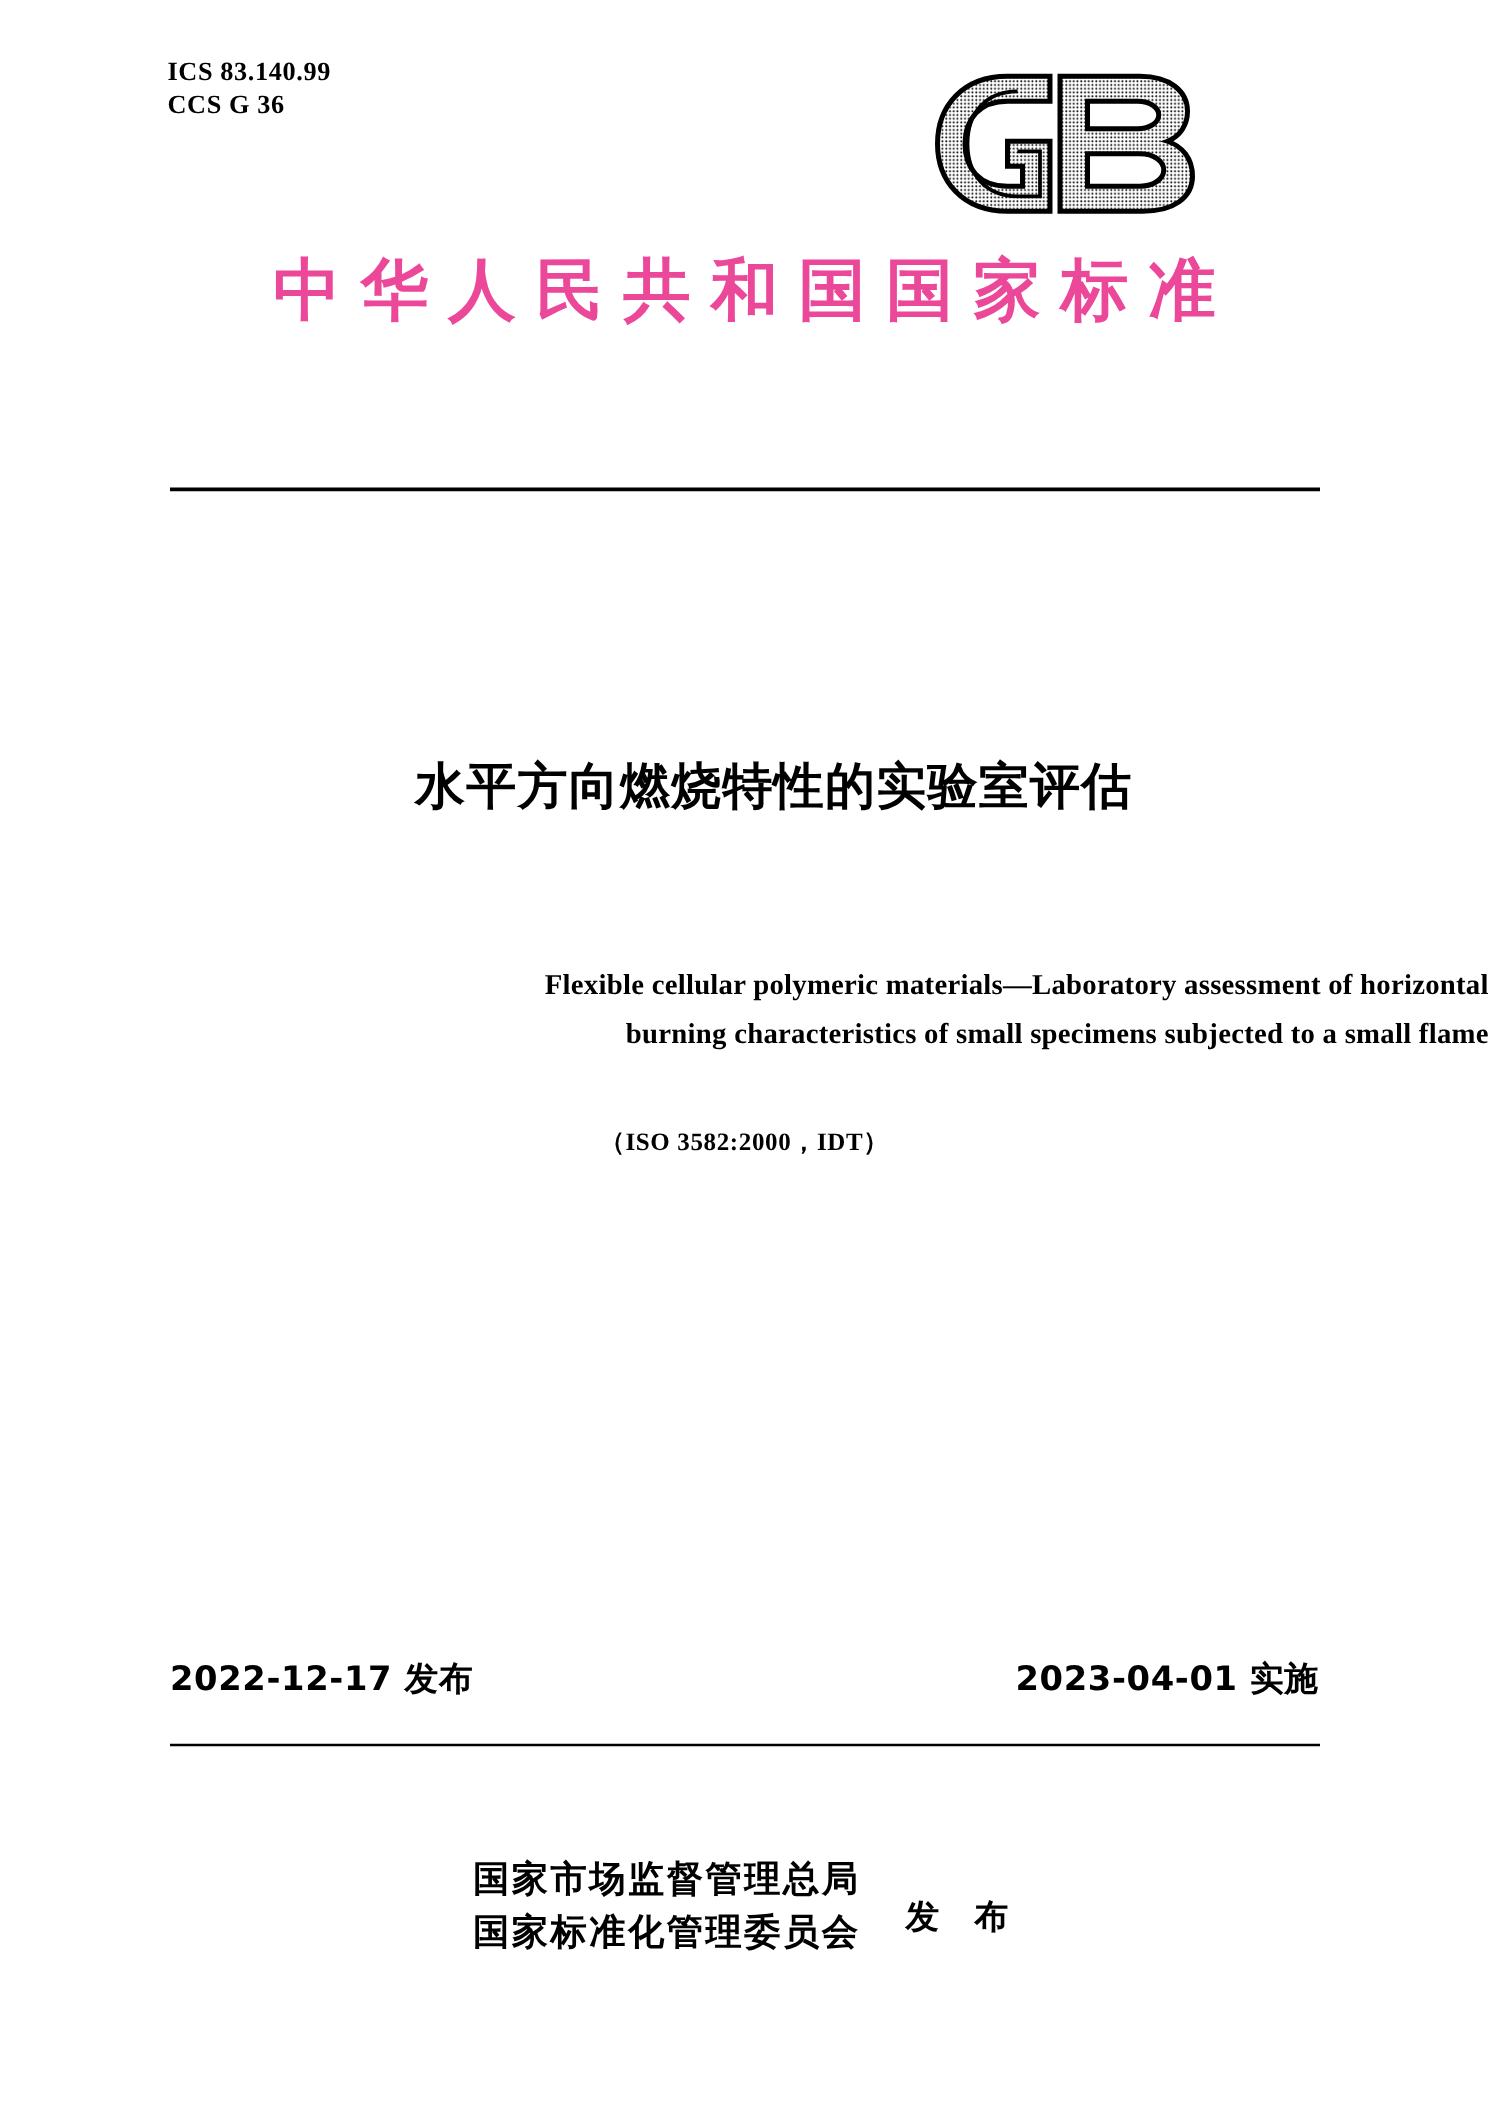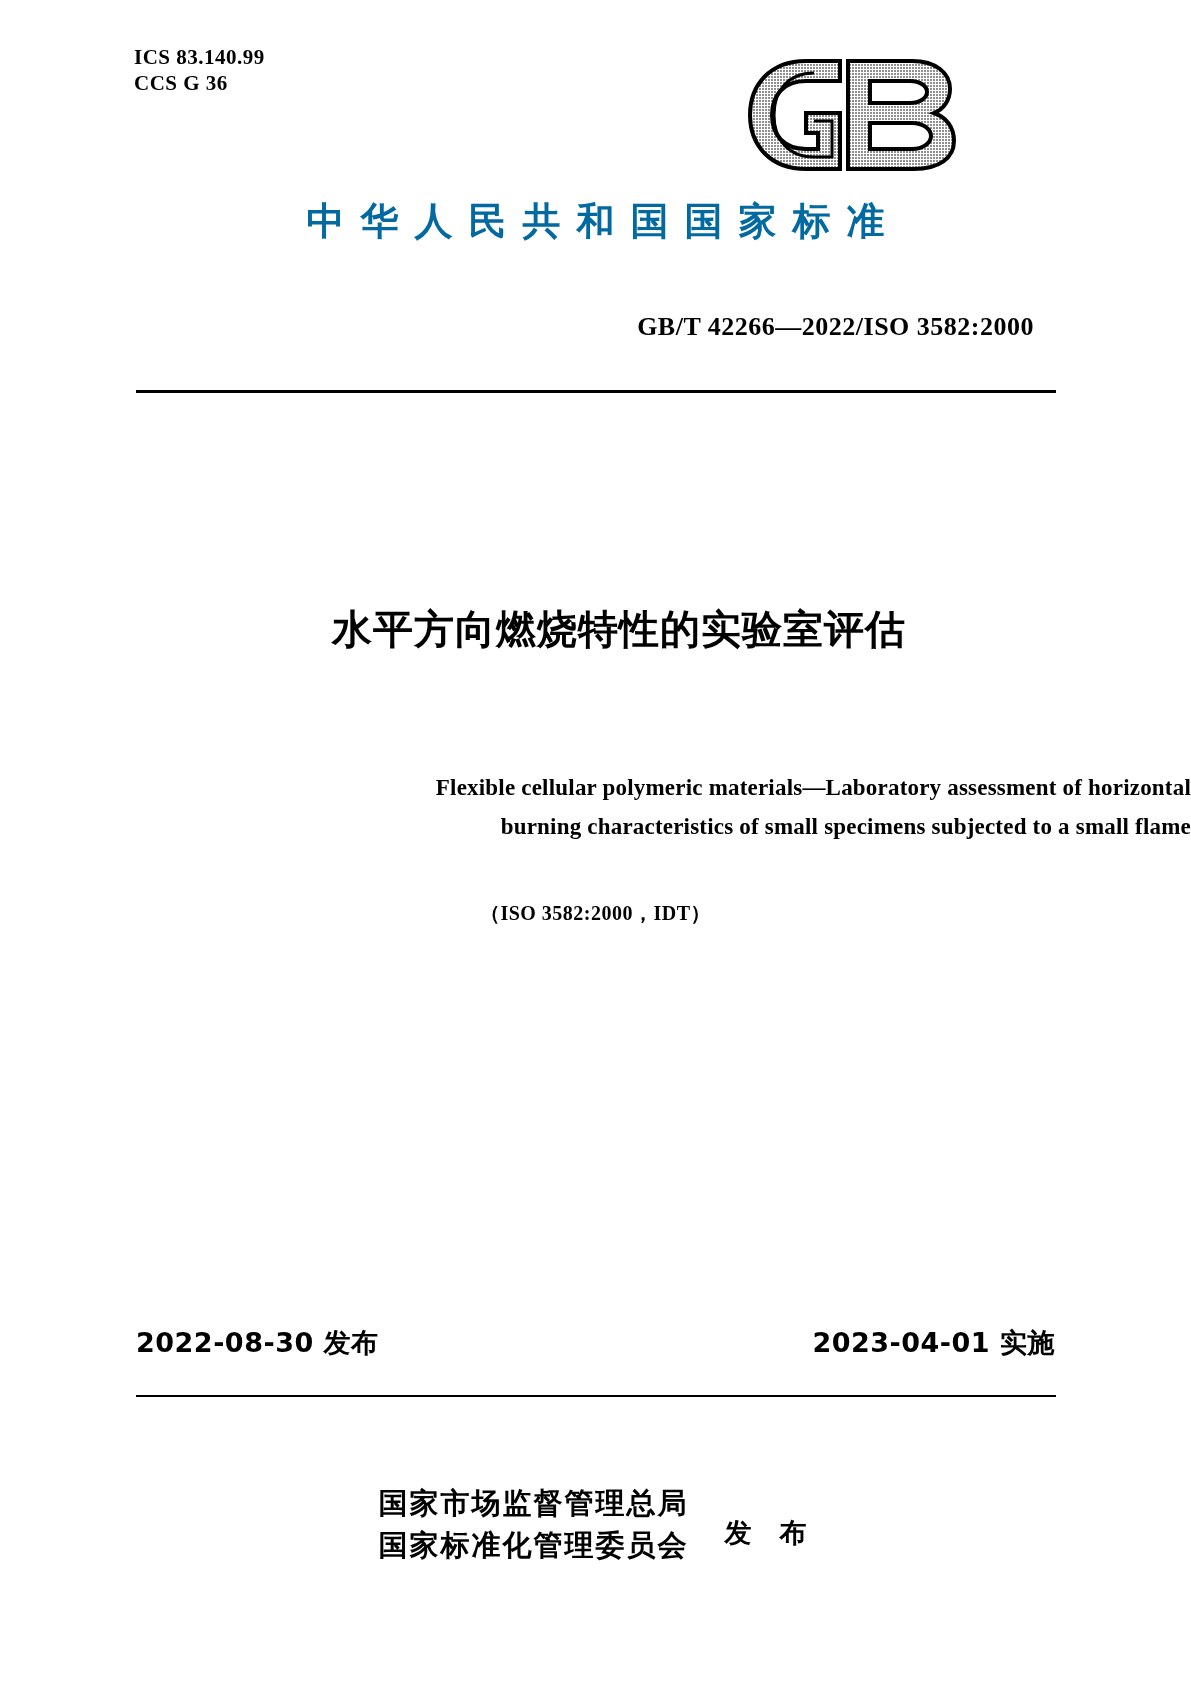--- a/index.html
+++ b/index.html
@@ -47,24 +47,24 @@
 
   
   .cn-heading {
     position: absolute;
     left: 0;
     top: 196px;
     width: 1191px;
     text-align: center;
     font-family: "DejaVu Sans", sans-serif;
     font-weight: bold;
-    font-size: 38px;
+    font-size: 54px;
     letter-spacing: 16px;
     text-indent: 16px;
-    color: #0369a1;
+    color: #ec4899;
   }
 
   
   .std-no {
     position: absolute;
     right: 157px;
     top: 312px;
     font-family: "Liberation Serif", serif;
     font-weight: bold;
     font-size: 26px;
@@ -203,38 +203,37 @@
       <path d="M104 6 L168 6 C192 6 206 18 206 34 C206 45 200 54 190 58 C202 62 210 72 210 86 C210 103 195 114 170 114 L104 114 Z
                M126 26 L126 48 L166 48 C176 48 183 43 183 37 C183 31 176 26 166 26 Z
                M126 68 L126 94 L168 94 C179 94 187 88 187 81 C187 74 179 68 168 68 Z" fill="url(#hatch)" stroke="#000000" stroke-width="4" fill-rule="evenodd"></path>
 
       <path d="M70 18 C44 18 30 36 30 60 C30 84 44 102 70 102 L88 102 L88 66 L70 66" fill="none" stroke="#000000" stroke-width="3"></path>
     </svg>
   </div>
 
   <div class="cn-heading">中华人民共和国国家标准</div>
 
-  <div class="std-no">GB/T 42266—2022/ISO 3582:2000</div>
 
   <div class="rule-top"></div>
 
   <div class="title-cn">
     <span class="line2">水平方向燃烧特性的实验室评估</span>
   </div>
 
   <div class="title-en">
     <div>Flexible cellular polymeric materials—Laboratory assessment of horizontal</div>
     <div>burning characteristics of small specimens subjected to a small flame</div>
   </div>
 
   <div class="idt-line">（ISO 3582:2000，IDT）</div>
 
   <div class="rule-bottom"></div>
 
-  <div class="date-release">2022-08-30 发布</div>
+  <div class="date-release">2022-12-17 发布</div>
   <div class="date-effective">2023-04-01 实施</div>
 
   <div class="issuer">
     <div class="issuer-names">
       <div>国家市场监督管理总局</div>
       <div>国家标准化管理委员会</div>
     </div>
     <div class="issuer-verb">发 布</div>
   </div>
 

